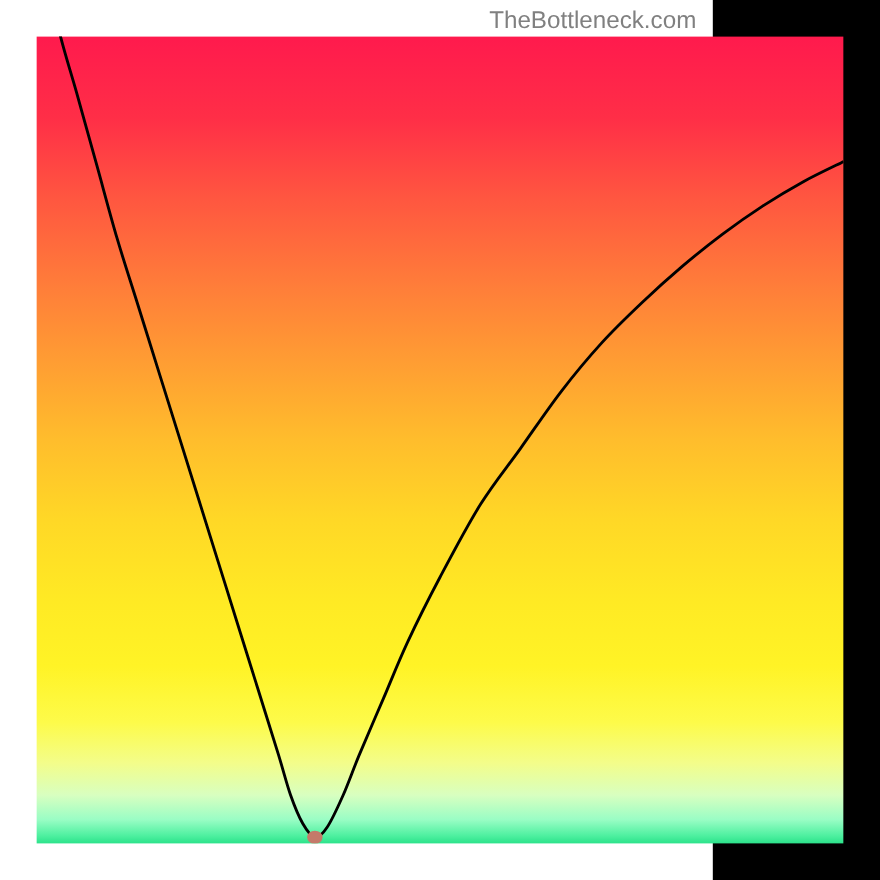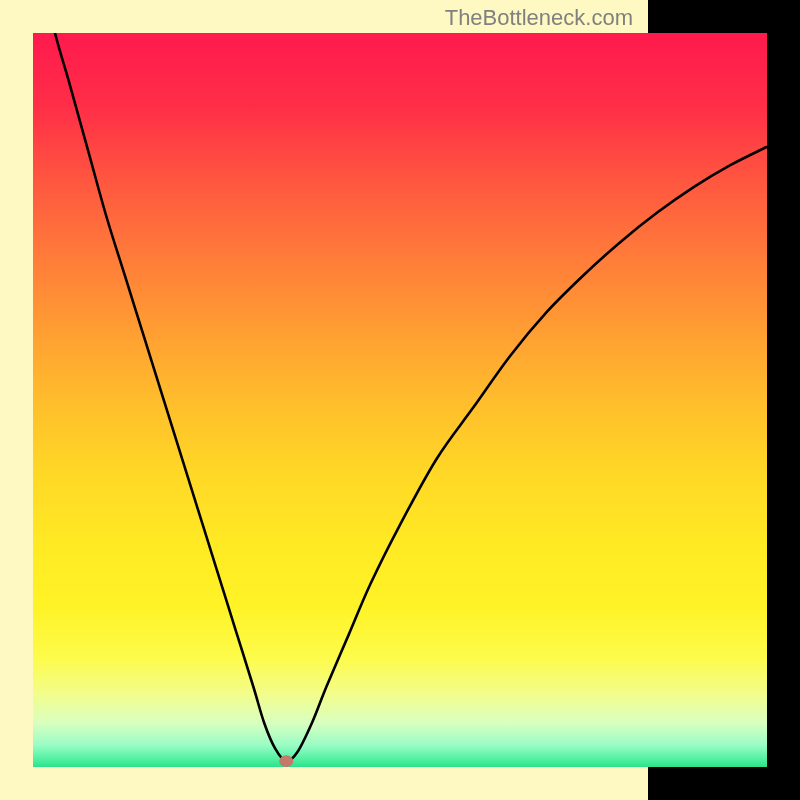--- a/index.html
+++ b/index.html
@@ -8,21 +8,21 @@
     width: 800px;
     height: 800px;
     background: #000;
     overflow: hidden;
     font-family: Arial, sans-serif;
   }
   .container {
     position: relative;
     width: 648px;
     height: 800px;
-    background: #fef9c3;
+    background: #ffffff;
   }
   .plot-area {
     position: absolute;
     left: 33px;
     top: 33px;
     width: 734px;
     height: 734px;
     overflow: hidden;
   }
   .gradient-bg {

